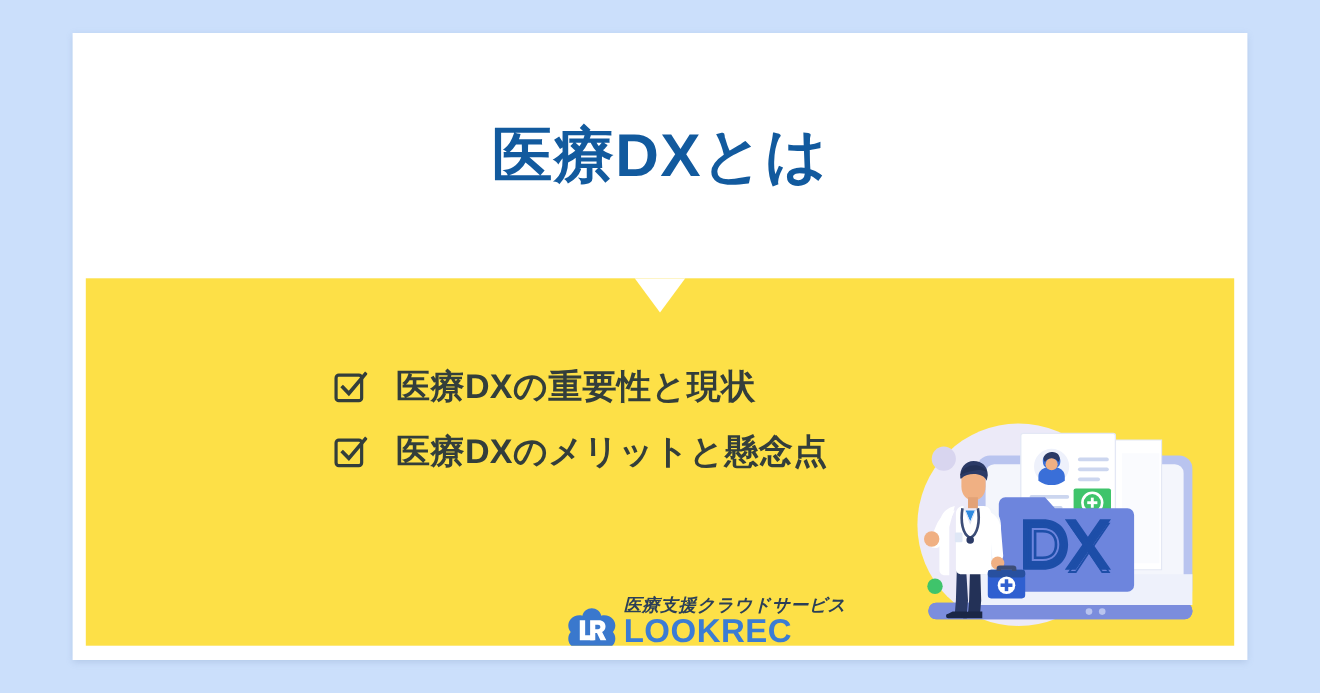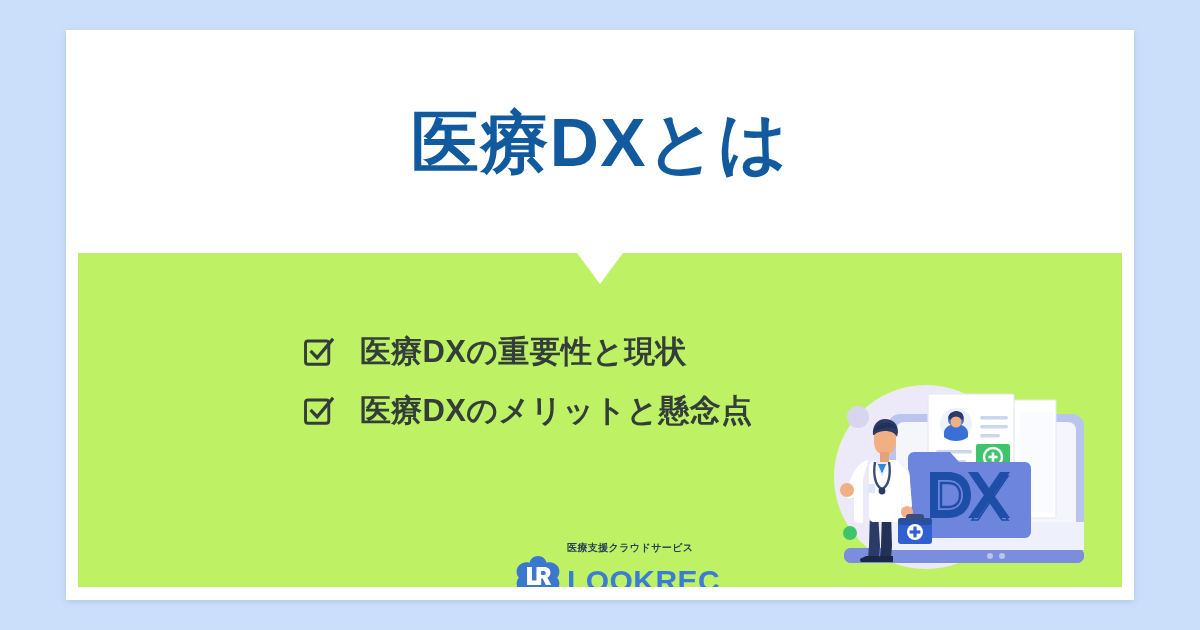--- a/index.html
+++ b/index.html
@@ -22,34 +22,34 @@
     background:#ffffff;
     box-shadow:0 2px 6px rgba(120,145,185,0.28);
   }
   
   .title-area {
     position:absolute;
     left:0; top:0; width:100%; height:223px;
     display:flex; align-items:center; justify-content:center;
   }
   .title {
-    font-size:68px;
+    font-size:55px;
     font-weight:bold;
     color:#125a9e;
     letter-spacing:0.02em;
     line-height:1;
     white-space:nowrap;
     text-align:center;
   }
   
   .panel {
     position:absolute;
     left:12px; top:223px;
     width:1044px; height:334px;
-    background:#bef264;
+    background:#fde047;
     overflow:hidden;
   }
   
   .notch {
     position:absolute;
     left:50%; top:0;
     transform:translateX(-50%);
     width:0; height:0;
     border-left:23px solid transparent;
     border-right:23px solid transparent;
@@ -79,23 +79,24 @@
   
   .logo {
     position:absolute;
     left:437px; top:290px;
     display:flex; align-items:center;
     z-index:3;
   }
   .logo-mark { width:46px; height:46px; flex:0 0 46px; }
   .logo-text { margin-left:6px; line-height:1; }
   .logo-tagline {
-    font-size:10px; font-weight:bold; color:#2b3f57;
+    font-size:16px; font-weight:bold; color:#2b3f57;
     letter-spacing:0.04em; white-space:nowrap;
-    margin-bottom:13px;
+    margin-bottom:1px;
+    font-style:italic;
   }
   .logo-word {
     font-size:30px; font-weight:bold; color:#3b7cd4;
     letter-spacing:0.015em; line-height:1; white-space:nowrap;
   }
   .logo-kana {
     font-size:10px; font-weight:bold; color:#3b7cd4;
     letter-spacing:0.22em; text-align:center;
     margin-top:2px; white-space:nowrap;
   }

